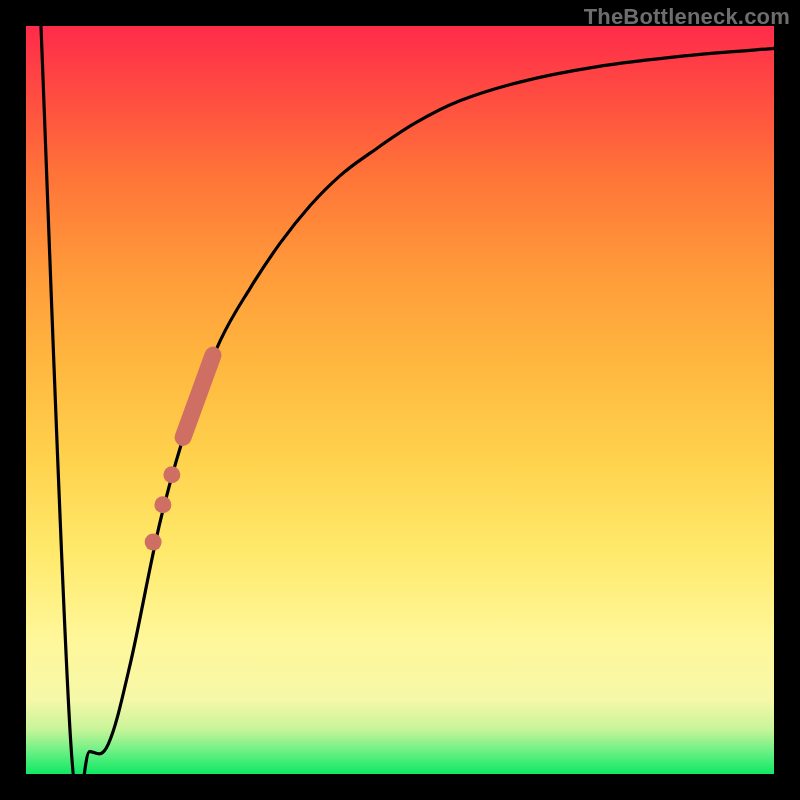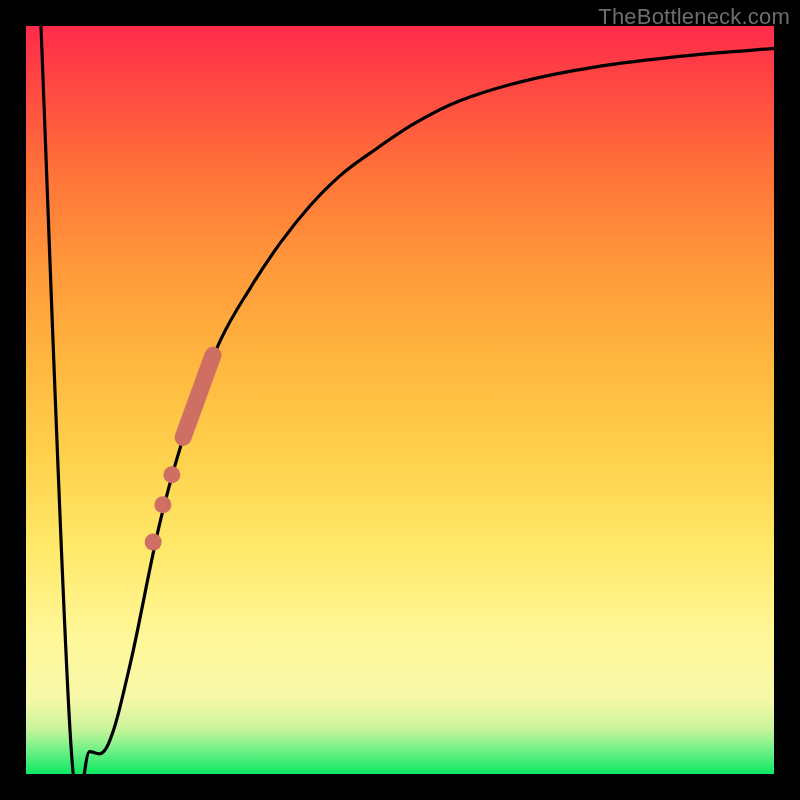--- a/index.html
+++ b/index.html
@@ -40,21 +40,21 @@
       #ff2b4a 100%
     );
   }
   .watermark {
     position: absolute;
     top: 4px;
     right: 10px;
     color: #6d6d6d;
     font-size: 22px;
     letter-spacing: 0.2px;
-    font-weight: 400;
+    font-weight: 700;
   }
   svg.curve {
     position: absolute;
     left: 0;
     top: 0;
     width: 748px;
     height: 748px;
     overflow: visible;
   }
 </style>

